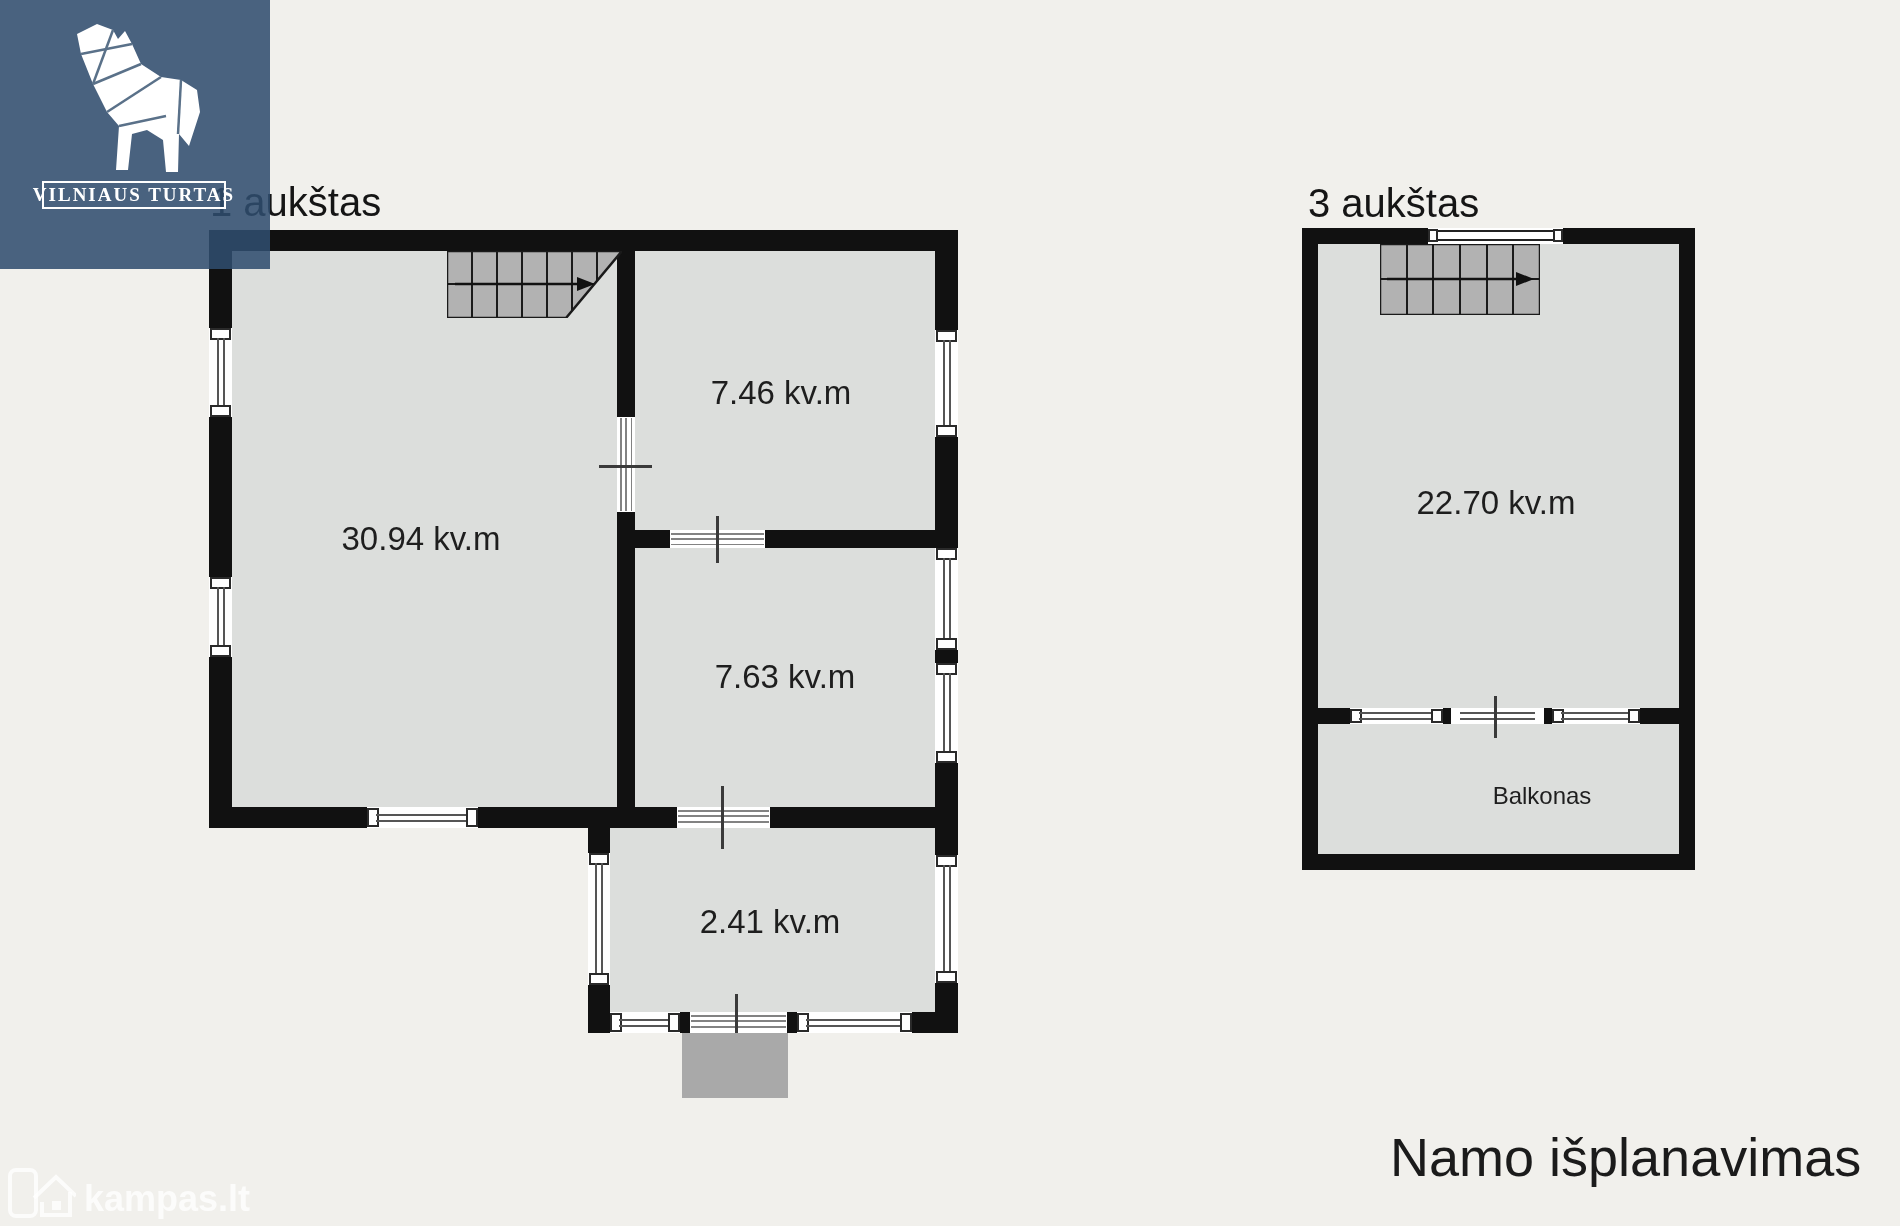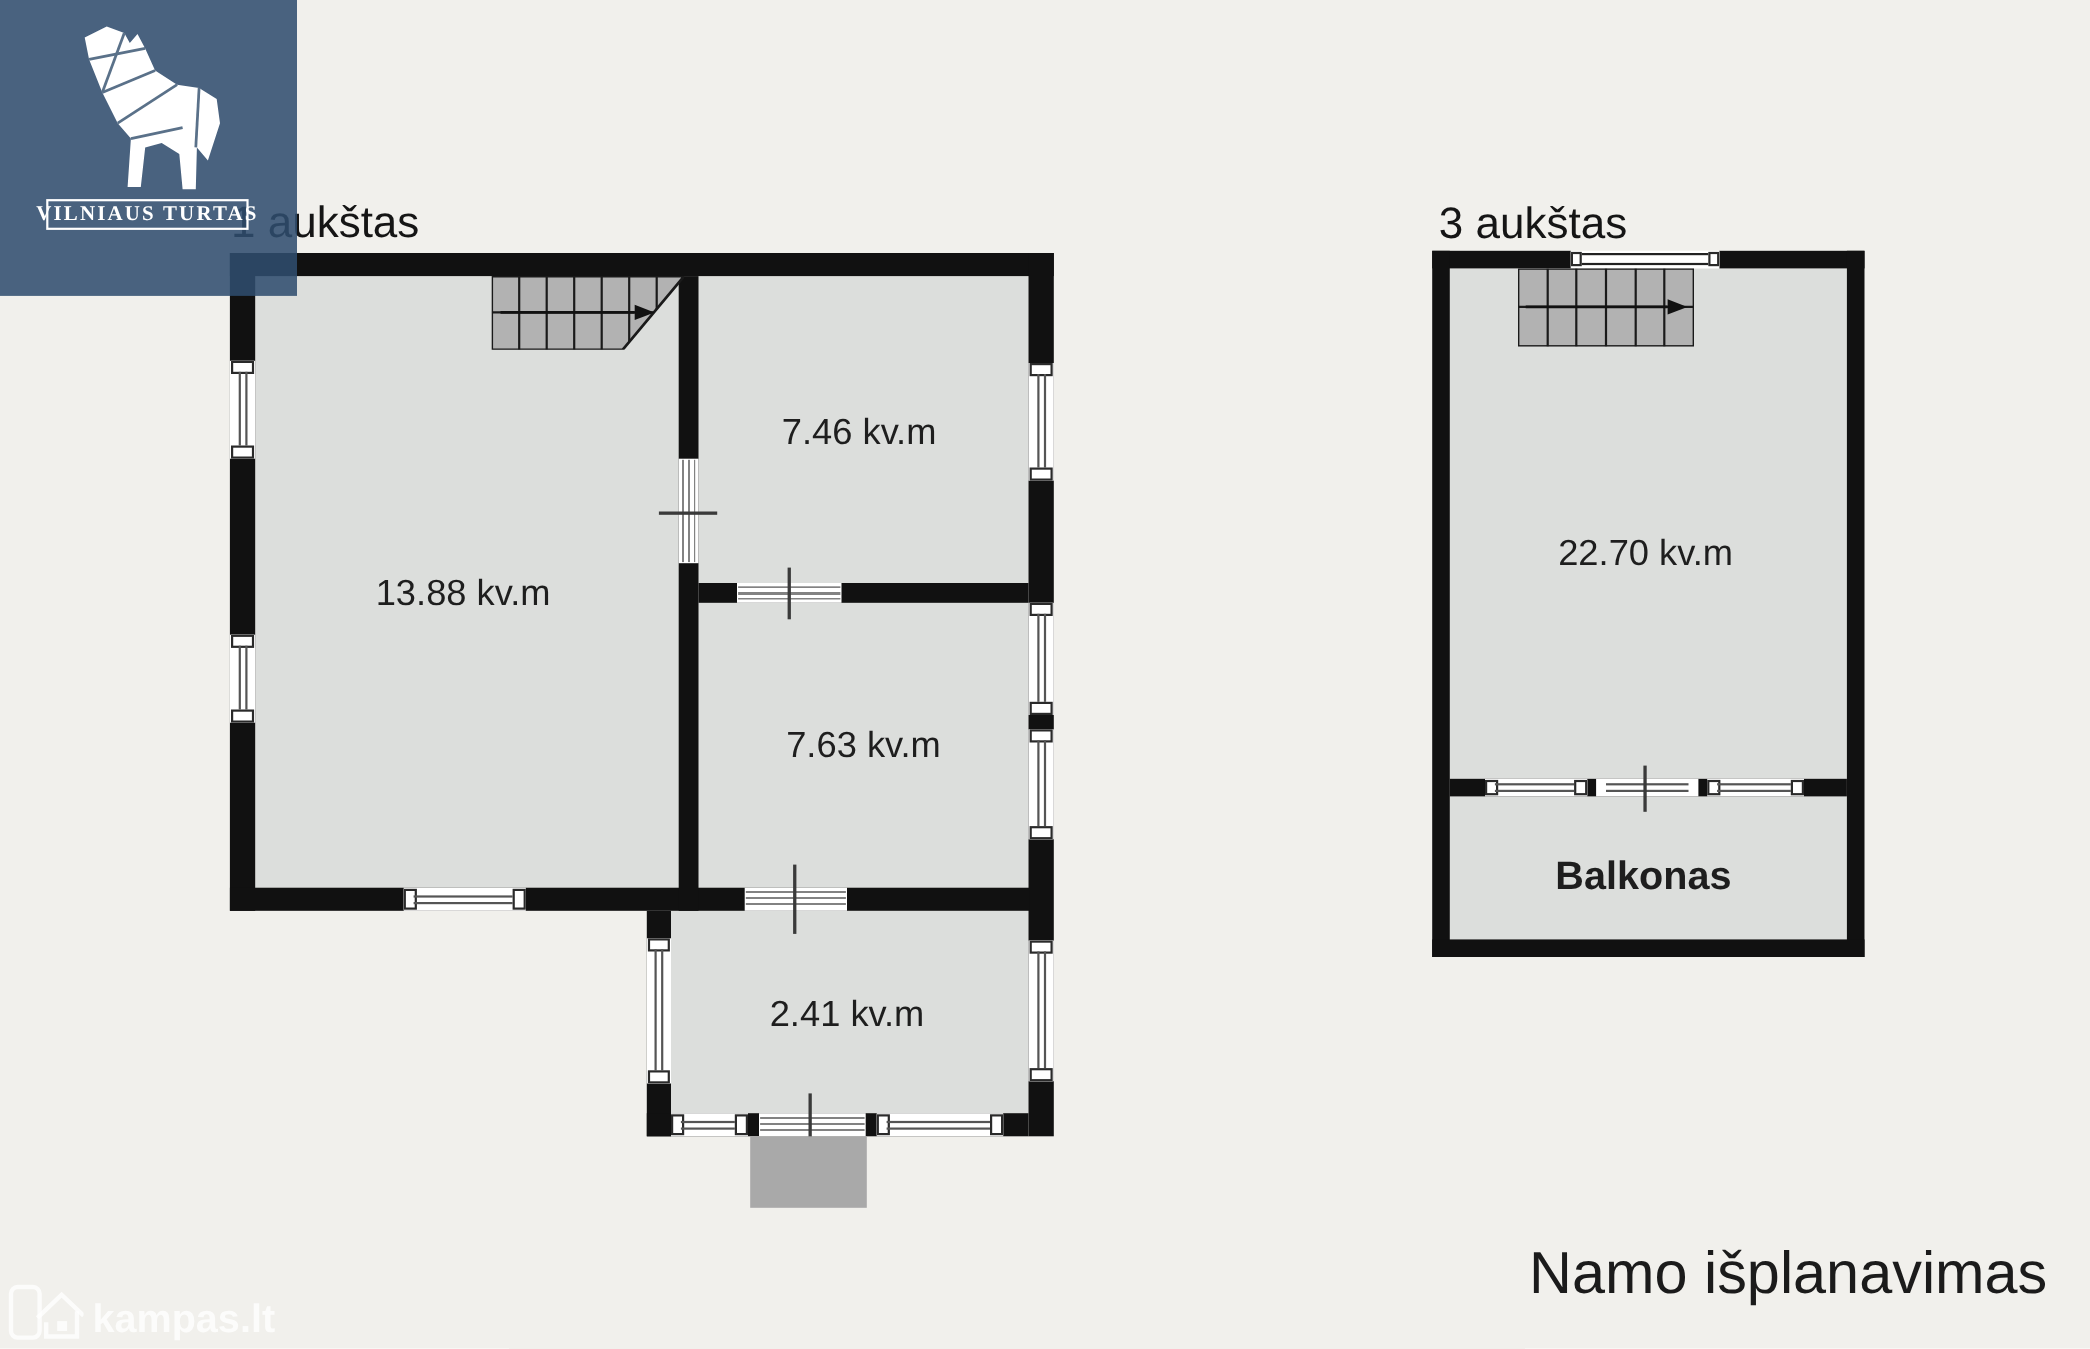--- a/index.html
+++ b/index.html
@@ -142,21 +142,21 @@
           <line x1="0" y1="33" x2="175" y2="33"></line>
         </g>
       </g>
       <polygon points="0,0 175,0 119,67 0,67" fill="none" stroke="#1a1a1a" stroke-width="2.5"></polygon>
       <line x1="8" y1="33" x2="130" y2="33" stroke="#111" stroke-width="2.5"></line>
       <polygon points="130,26 148,33 130,40" fill="#111"></polygon>
     </svg>
   </div>
 
   <div class="floor-title" style="left:210px;top:180px;">1 aukštas</div>
-  <div class="label" style="left:421px;top:539px;">13.88 kv.m</div>
+  <div class="label" style="left:421px;top:539px;">30.94 kv.m</div>
   <div class="label" style="left:781px;top:393px;">7.46 kv.m</div>
   <div class="label" style="left:785px;top:677px;">7.63 kv.m</div>
   <div class="label" style="left:770px;top:922px;">2.41 kv.m</div>
 
   <div>
     <div class="fill" style="left:1318px;top:244px;width:361px;height:464px;"></div>
     <div class="fill" style="left:1318px;top:724px;width:361px;height:130px;"></div>
 
     <div class="wall" style="left:1302px;top:228px;width:126px;height:16px;"></div>
     <div class="wall" style="left:1563px;top:228px;width:132px;height:16px;"></div>
@@ -195,21 +195,21 @@
         <line x1="133" y1="0" x2="133" y2="71"></line>
         <line x1="0" y1="35" x2="160" y2="35"></line>
       </g>
       <line x1="7" y1="35" x2="136" y2="35" stroke="#111" stroke-width="2.5"></line>
       <polygon points="136,28 154,35 136,42" fill="#111"></polygon>
     </svg>
   </div>
 
   <div class="floor-title" style="left:1308px;top:181px;">3 aukštas</div>
   <div class="label" style="left:1496px;top:503px;">22.70 kv.m</div>
-  <div class="label" style="left:1494px;top:796px;font-size:36px;font-weight:bold;">Balkonas</div>
+  <div class="label" style="left:1542px;top:796px;font-size:24px;">Balkonas</div>
 
   <div class="caption" style="left:1390px;top:1126px;">Namo išplanavimas</div>
 
   <div class="logo">
     <svg style="position:absolute;left:35px;top:20px;" width="190" height="158" viewBox="0 0 190 158">
       <polygon fill="#ffffff" points="62,4 78,10 83,19 90,11 97,24 106,44 126,57 146,60 162,70 165,92 154,126 144,114 143,152 131,152 128,120 112,110 97,114 93,150 81,150 84,106 72,92 58,64 46,34 42,14"></polygon>
       <g stroke="#5a7189" stroke-width="2.5" fill="none">
         <line x1="78" y1="10" x2="58" y2="64"></line>
         <line x1="58" y1="64" x2="106" y2="44"></line>
         <line x1="72" y1="92" x2="126" y2="57"></line>

